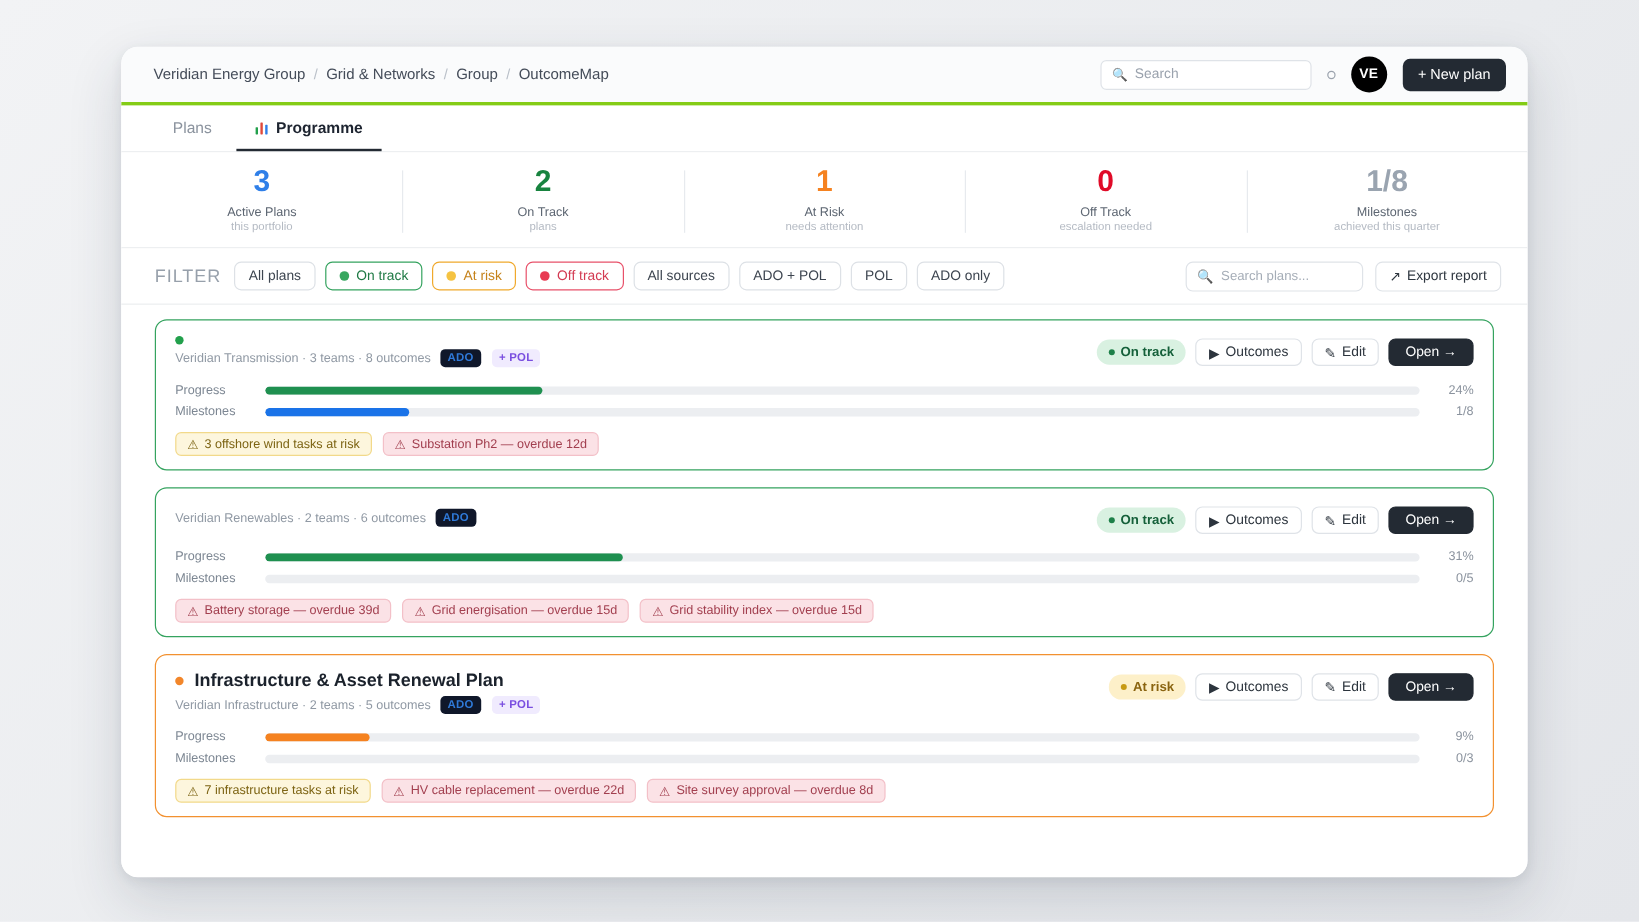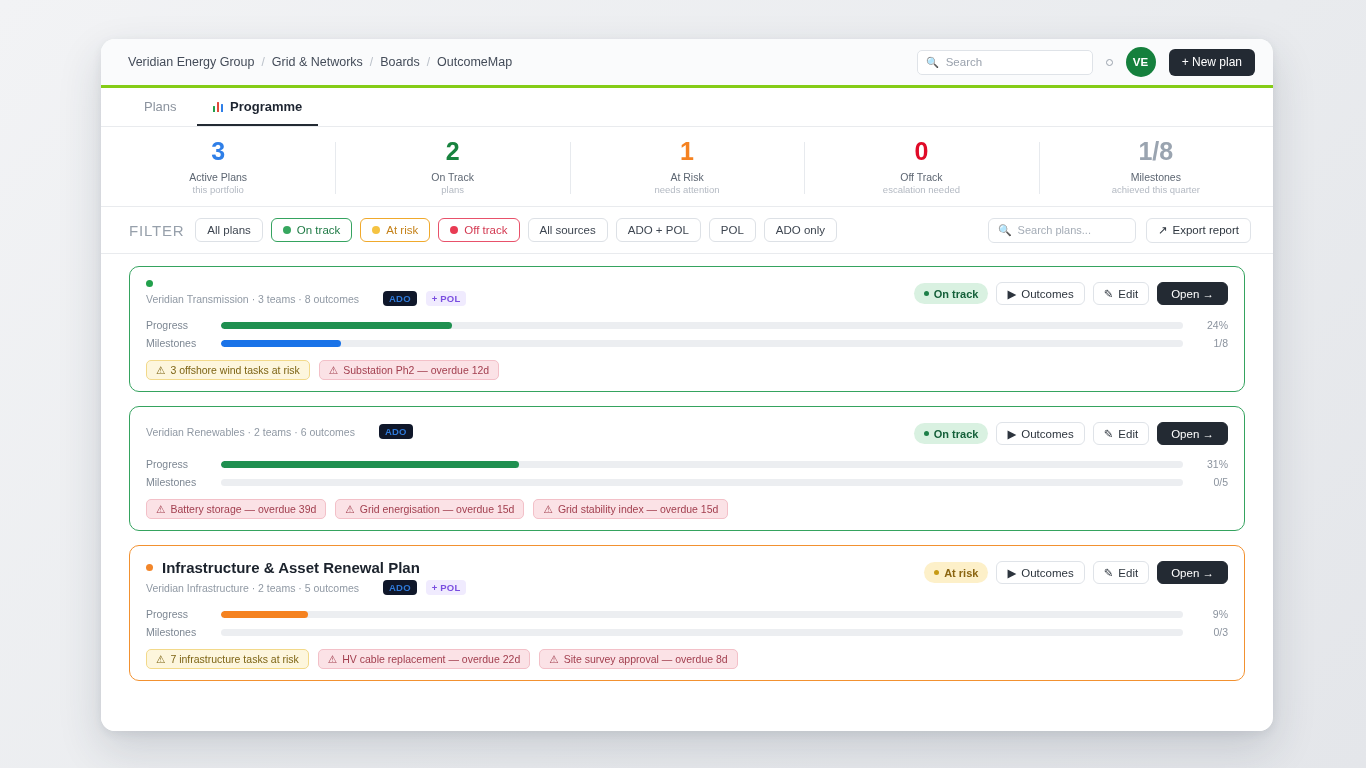--- a/index.html
+++ b/index.html
@@ -45,21 +45,21 @@
     display: flex; align-items: center; gap: 6px; padding: 0 9px;
     font-size: 11.5px; color: #9aa2ad;
   }
   .search-box .mag { font-size: 10.5px; }
   .dot-icon {
     width: 7px; height: 7px; border-radius: 50%;
     border: 1.4px solid #9aa2ad; background: transparent;
   }
   .avatar {
     width: 30px; height: 30px; border-radius: 50%;
-    background: #15803d; color: #fff;
+    background: #000000; color: #fff;
     display: flex; align-items: center; justify-content: center;
     font-size: 11.5px; font-weight: bold; letter-spacing: .3px;
   }
   .new-plan-btn {
     height: 27px; padding: 5px 13px;
     background: #232a33; color: #fff;
     border-radius: 6px; font-size: 12px;
     display: flex; align-items: center;
   }
 
@@ -148,21 +148,21 @@
   .plan-card.at-risk { border-color: #f29130; }
   .card-top { display: flex; align-items: flex-start; }
   .card-title {
     font-size: 15px; font-weight: bold; color: #1b222c;
     display: flex; align-items: center; gap: 9px;
   }
   .title-dot { width: 7px; height: 7px; border-radius: 50%; background: #22a04c; flex: 0 0 auto; }
   .plan-card.at-risk .title-dot { background: #f2862a; }
   .card-meta {
     margin-top: 4px; font-size: 10.5px; color: #9099a4;
-    display: flex; align-items: center; gap: 24px;
+    display: flex; align-items: center; gap: 8px;
   }
   .badge {
     font-size: 9.5px; font-weight: bold; padding: 2px 6px; border-radius: 4px;
     letter-spacing: .2px;
   }
   .badge.ado { background: #0f172a; color: #2f79d8; }
   .badge.pol { background: #f0ebfe; color: #7a4ee0; }
   .card-actions { margin-left: auto; display: flex; align-items: center; gap: 8px; padding-top: 2px; }
   .status-pill {
     height: 21px; padding: 0 10px; border-radius: 11px;
@@ -206,21 +206,21 @@
 <body>
 
 <div class="app-window">
 
   <div class="header">
     <div class="breadcrumb" id="breadcrumb">
         <span class="crumb">Veridian Energy Group</span>
         <span class="crumb-sep">/</span>
         <span class="crumb">Grid &amp; Networks</span>
         <span class="crumb-sep">/</span>
-        <span class="crumb">Boards</span>
+        <span class="crumb">Group</span>
         <span class="crumb-sep">/</span>
         <span class="crumb last">OutcomeMap</span>
       </div>
     <div class="header-right">
       <div class="search-box">
         <span class="mag">🔍</span>
         <span>Search</span>
       </div>
       <div class="dot-icon"></div>
       <div class="avatar">VE</div>

